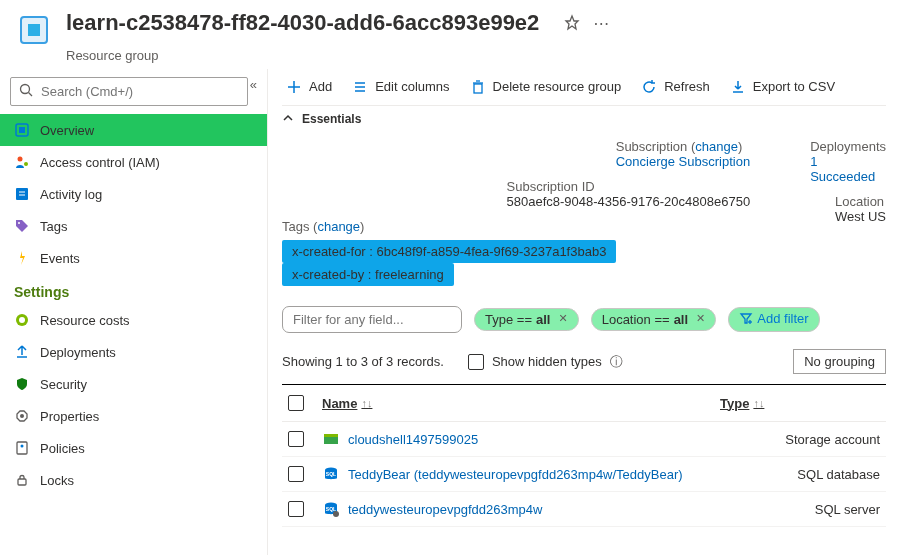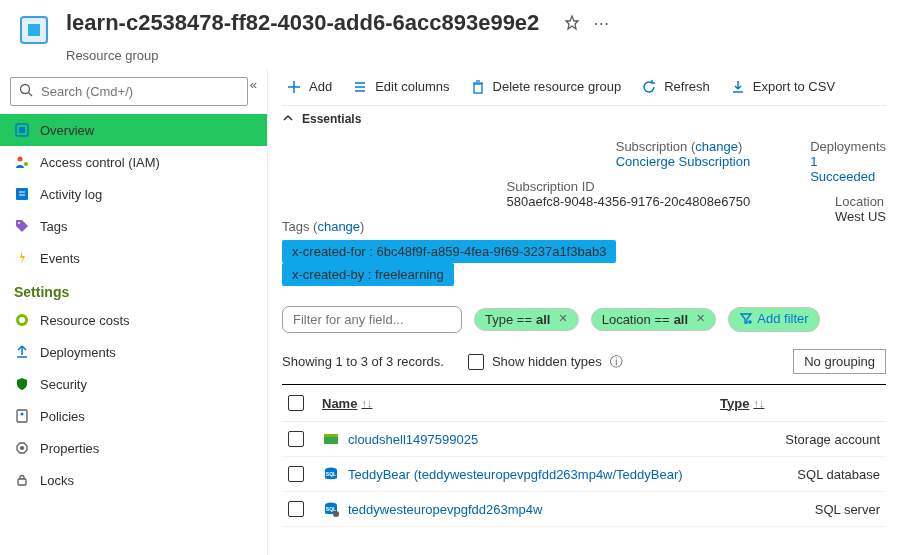--- a/index.html
+++ b/index.html
@@ -158,34 +158,34 @@
       <span class="ic">
           <svg width="16" height="16" viewBox="0 0 16 16">
             <path d="M8 2 L13 4 L13 8 C13 12 8 14 8 14 C8 14 3 12 3 8 L3 4 Z" fill="#107c10"></path>
           </svg>
         </span>
       <span>Security</span>
     </div>
     <div class="nav-item">
       <span class="ic">
           <svg width="16" height="16" viewBox="0 0 16 16">
+            <path d="M6 3 L10 3 L13 6 L13 10 L10 13 L6 13 L3 10 L3 6 Z" fill="none" stroke="#605e5c" stroke-width="1.3"></path>
+            <circle cx="8" cy="8" r="2" fill="#605e5c"></circle>
+          </svg>
+        </span>
+      <span>Properties</span>
+    </div>
+    <div class="nav-item">
+      <span class="ic">
+          <svg width="16" height="16" viewBox="0 0 16 16">
             <rect x="3" y="2" width="10" height="12" rx="1" fill="none" stroke="#605e5c" stroke-width="1.3"></rect>
             <circle cx="8" cy="6" r="1.5" fill="#0078d4"></circle>
           </svg>
         </span>
       <span>Policies</span>
-    </div>
-    <div class="nav-item">
-      <span class="ic">
-          <svg width="16" height="16" viewBox="0 0 16 16">
-            <path d="M6 3 L10 3 L13 6 L13 10 L10 13 L6 13 L3 10 L3 6 Z" fill="none" stroke="#605e5c" stroke-width="1.3"></path>
-            <circle cx="8" cy="8" r="2" fill="#605e5c"></circle>
-          </svg>
-        </span>
-      <span>Properties</span>
     </div>
     <div class="nav-item">
       <span class="ic">
           <svg width="16" height="16" viewBox="0 0 16 16">
             <rect x="4" y="7" width="8" height="6" rx="1" fill="none" stroke="#605e5c" stroke-width="1.3"></rect>
             <path d="M6 7 L6 5 C6 3 10 3 10 5 L10 7" fill="none" stroke="#605e5c" stroke-width="1.3"></path>
           </svg>
         </span>
       <span>Locks</span>
     </div>

